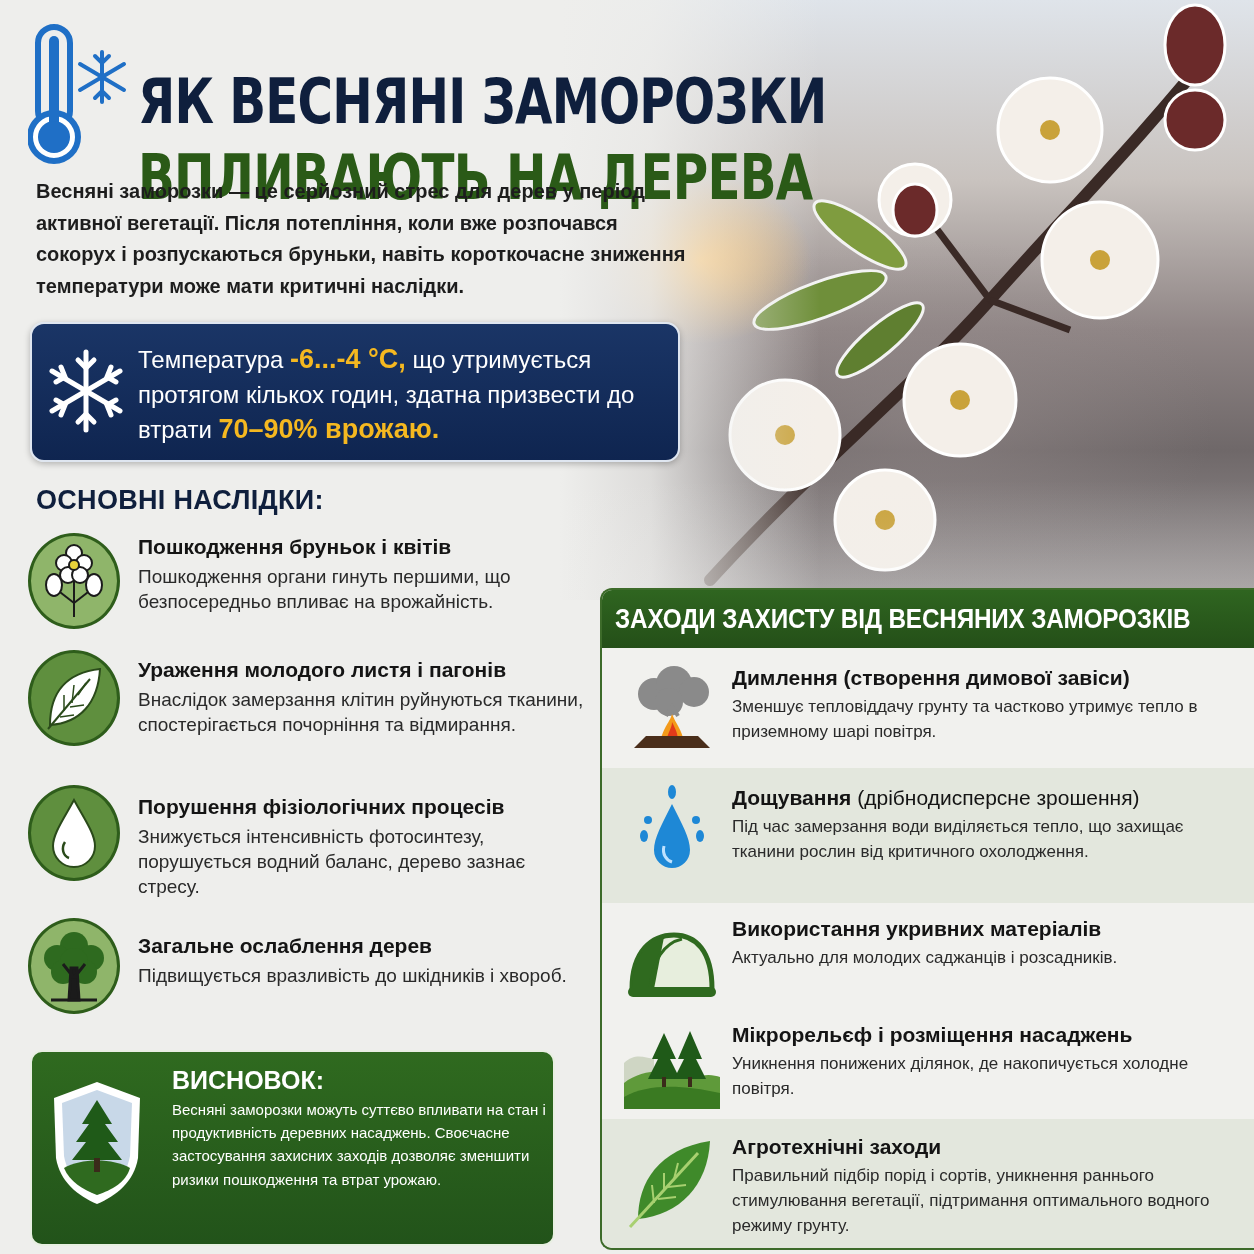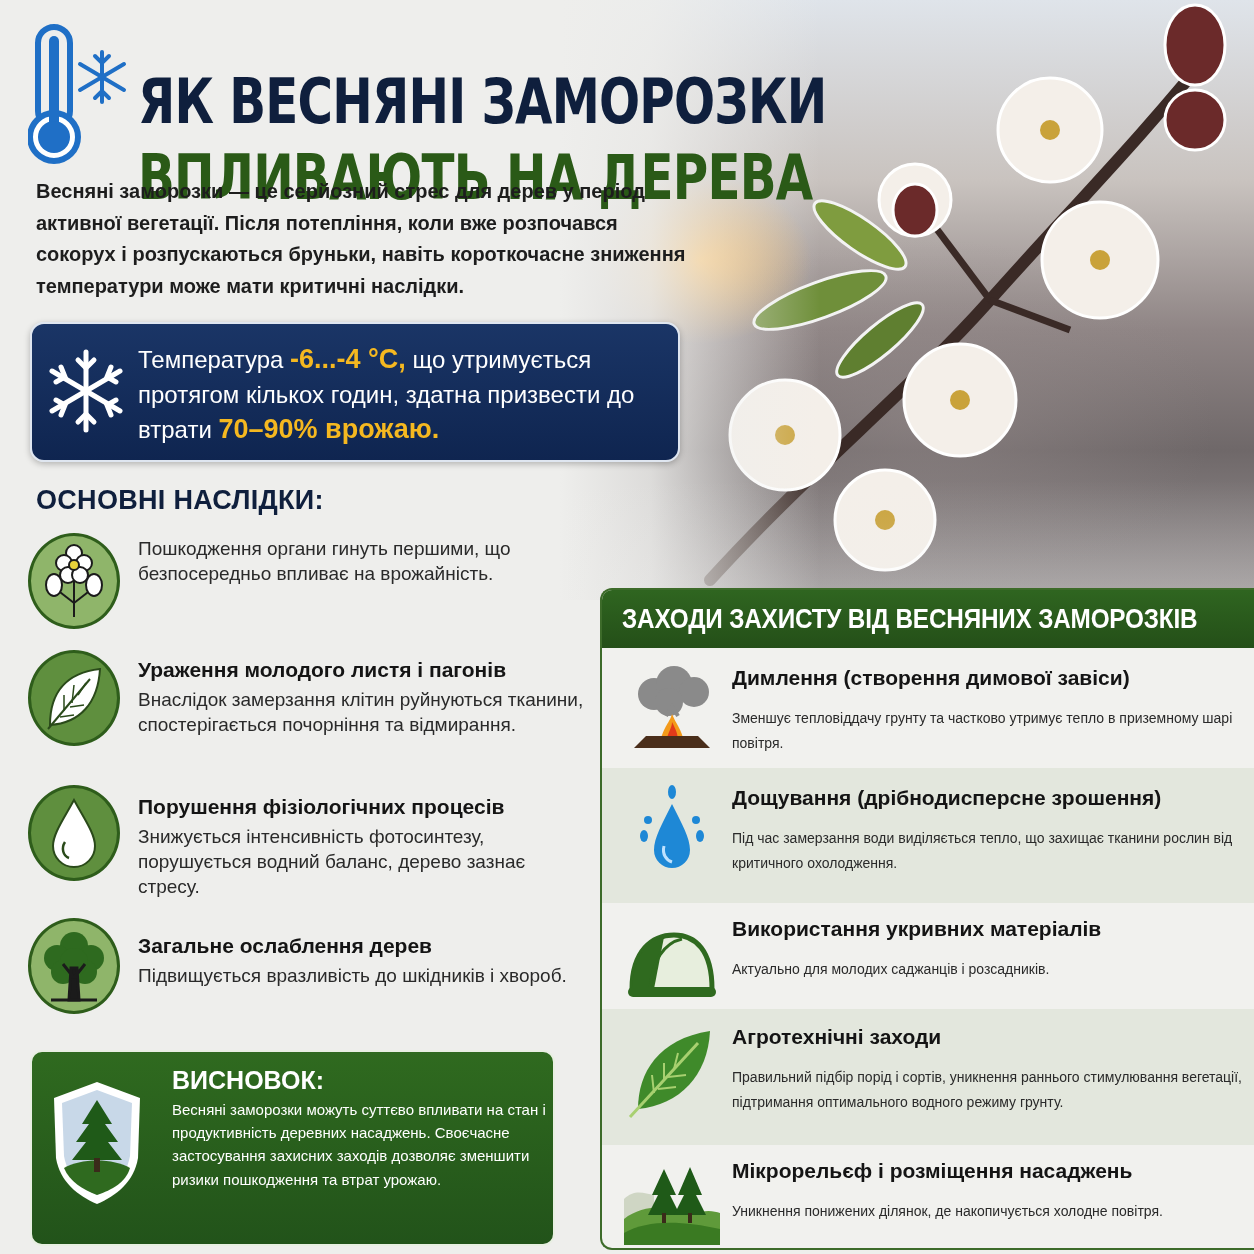--- a/index.html
+++ b/index.html
@@ -71,30 +71,30 @@
 
   
   .panel {
     position: absolute; left: 600px; top: 588px; width: 654px; height: 662px;
     border: 2px solid #3d6b2a; border-right: none; border-radius: 12px 0 0 12px;
     background: #f1f1ee; overflow: hidden;
   }
   .panel-head {
     height: 58px; background: linear-gradient(180deg, #2f6520 0%, #244f18 100%);
     color: #fff; font-weight: 700; font-size: 27px; display: flex; align-items: center;
-    padding-left: 20px; letter-spacing: -0.2px; white-space: nowrap;
+    padding-left: 20px; letter-spacing: -0.2px; white-space: nowrap; justify-content: flex-end;
   }
   .panel-head span { display: inline-block; transform: scaleX(0.9); transform-origin: left; }
   .m-row { position: relative; width: 100%; }
   .m-row.alt { background: #e3e7dd; }
   .m-icon { position: absolute; left: 22px; width: 96px; height: 96px; }
   .m-text { position: absolute; left: 130px; width: 510px; }
   .m-title { font-size: 21px; font-weight: 700; color: #141414; line-height: 28px; }
-  .m-title .sub { font-weight: 700; }
-  .m-desc { font-size: 14px; line-height: 25px; color: #2a2a2a; margin-top: 14px; }
+  .m-title .sub { font-weight: 400; }
+  .m-desc { font-size: 17px; line-height: 25px; color: #2a2a2a; margin-top: 2px; }
 </style>
 </head>
 <body>
 
 <div class="photo"></div>
 <svg class="branch" viewBox="0 0 564 590">
   <path d="M20 580 C120 470 220 390 300 300 C380 210 450 140 530 40" stroke="#3a2a26" stroke-width="12" fill="none" stroke-linecap="round"></path>
   <path d="M300 300 L240 220" stroke="#3a2a26" stroke-width="7" fill="none"></path>
   <path d="M300 300 L380 330" stroke="#3a2a26" stroke-width="7" fill="none"></path>
   <ellipse cx="130" cy="300" rx="70" ry="18" fill="#6f8f3a" transform="rotate(-20 130 300)" stroke="#f3f3f3" stroke-width="3"></ellipse>
@@ -175,20 +175,21 @@
           <circle cx="42" cy="22" r="8"></circle>
           <circle cx="26" cy="34" r="8"></circle>
           <circle cx="38" cy="34" r="8"></circle>
       <circle cx="32" cy="24" r="5" fill="#e8d23a"></circle>
       <ellipse cx="12" cy="44" rx="8" ry="11"></ellipse>
           <ellipse cx="52" cy="44" rx="8" ry="11"></ellipse>
         </g>
       </svg>
   </div>
   <div class="cons-text">
+    <div class="cons-title">Пошкодження бруньок і квітів</div>
     <div class="cons-desc">Пошкодження органи гинуть першими, що безпосередньо впливає на врожайність.</div>
   </div>
 </div>
 
 <div class="cons-item" style="top:650px;">
   <div class="cons-icon">
     <svg width="60" height="66" viewBox="0 0 60 66">
         <path d="M6 60 C6 30 20 8 56 4 C54 38 36 58 6 60 Z" fill="#fff" stroke="#2a4a1a" stroke-width="2"></path>
         <path d="M4 64 L46 14" stroke="#2a4a1a" stroke-width="2"></path>
         <path d="M20 46 L20 30 M28 38 L30 20 M34 30 L42 18 M16 52 L30 50 M26 42 L40 40" stroke="#2a4a1a" stroke-width="1.5"></path>
@@ -292,40 +293,40 @@
       <path d="M8 78 C10 46 22 30 40 26 L30 78 Z" fill="#2f6a1f"></path>
       <path d="M26 78 C28 50 40 32 58 28" stroke="#2f6a1f" stroke-width="3" fill="none"></path>
       <rect x="4" y="76" width="88" height="10" rx="5" fill="#2f6a1f"></rect>
     </svg>
     <div class="m-text" style="top:12px;">
       <div class="m-title"><span>Використання укривних матеріалів</span></div>
       <div class="m-desc">Актуально для молодих саджанців і розсадників.</div>
     </div>
   </div>
 
-  <div class="m-row alt" style="height:136px;">
-    <svg class="m-icon" style="top:14px;" viewBox="0 0 96 96">
-      <path d="M14 86 C14 50 34 16 86 8 C84 52 56 82 14 86 Z" fill="#3f8a2a"></path>
-      <path d="M6 94 L74 20" stroke="#a8d070" stroke-width="3"></path>
-      <path d="M30 70 L28 52 M40 58 L40 40 M50 46 L54 30 M34 66 L52 64 M44 54 L62 52" stroke="#a8d070" stroke-width="2"></path>
-    </svg>
-    <div class="m-text" style="top:14px;">
-      <div class="m-title"><span>Агротехнічні заходи</span></div>
-      <div class="m-desc">Правильний підбір порід і сортів, уникнення раннього стимулювання вегетації, підтримання оптимального водного режиму грунту.</div>
-    </div>
-  </div>
-
   <div class="m-row" style="height:110px;">
     <svg class="m-icon" style="top:4px;" viewBox="0 0 96 96">
       <path d="M0 50 C10 40 20 44 30 46 L30 90 L0 90 Z" fill="#cfd6c4"></path>
       <path d="M0 70 C20 54 50 56 70 66 C80 60 90 62 96 64 L96 90 L0 90 Z" fill="#5f9a3a"></path>
       <path d="M0 84 C24 70 60 72 96 80 L96 96 L0 96 Z" fill="#3a7a22"></path>
       <path d="M40 20 L52 46 L46 46 L56 66 L24 66 L34 46 L28 46 Z" fill="#1f5a18"></path>
       <path d="M66 18 L78 46 L72 46 L82 66 L50 66 L60 46 L54 46 Z" fill="#1f5a18"></path>
       <rect x="38" y="64" width="4" height="10" fill="#3a2a1a"></rect>
         <rect x="64" y="64" width="4" height="10" fill="#3a2a1a"></rect>
     </svg>
     <div class="m-text" style="top:12px;">
       <div class="m-title"><span>Мікрорельєф і розміщення насаджень</span></div>
       <div class="m-desc">Уникнення понижених ділянок, де накопичується холодне повітря.</div>
     </div>
   </div>
+
+  <div class="m-row alt" style="height:136px;">
+    <svg class="m-icon" style="top:14px;" viewBox="0 0 96 96">
+      <path d="M14 86 C14 50 34 16 86 8 C84 52 56 82 14 86 Z" fill="#3f8a2a"></path>
+      <path d="M6 94 L74 20" stroke="#a8d070" stroke-width="3"></path>
+      <path d="M30 70 L28 52 M40 58 L40 40 M50 46 L54 30 M34 66 L52 64 M44 54 L62 52" stroke="#a8d070" stroke-width="2"></path>
+    </svg>
+    <div class="m-text" style="top:14px;">
+      <div class="m-title"><span>Агротехнічні заходи</span></div>
+      <div class="m-desc">Правильний підбір порід і сортів, уникнення раннього стимулювання вегетації, підтримання оптимального водного режиму грунту.</div>
+    </div>
+  </div>
 </div>
 
 </body></html>

